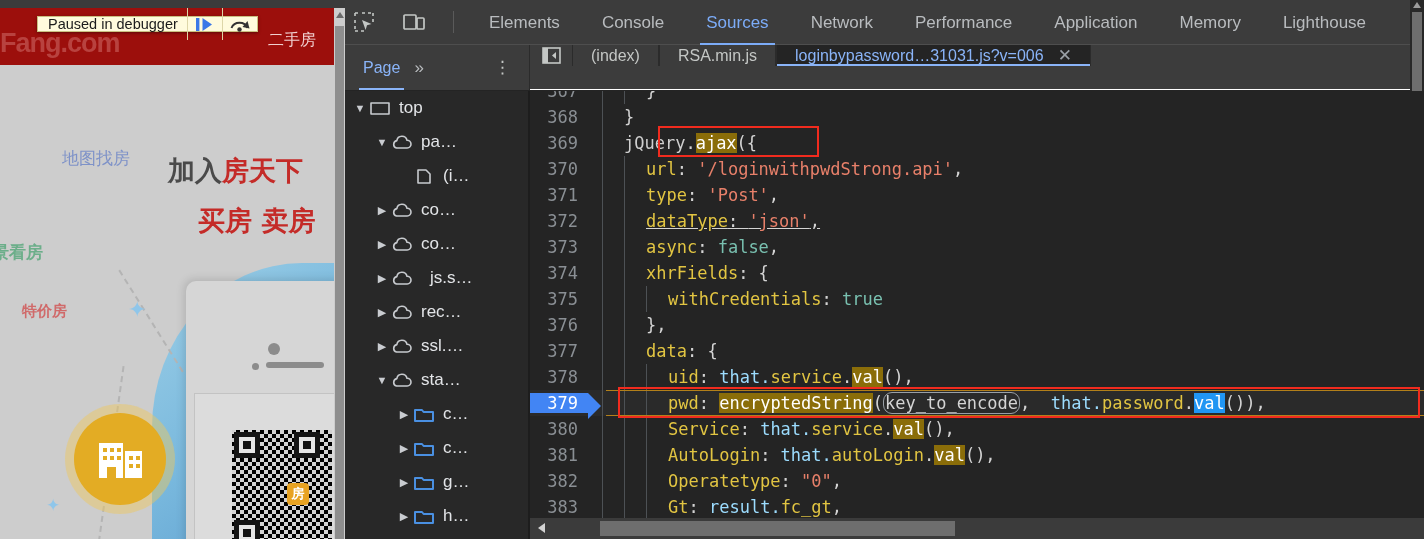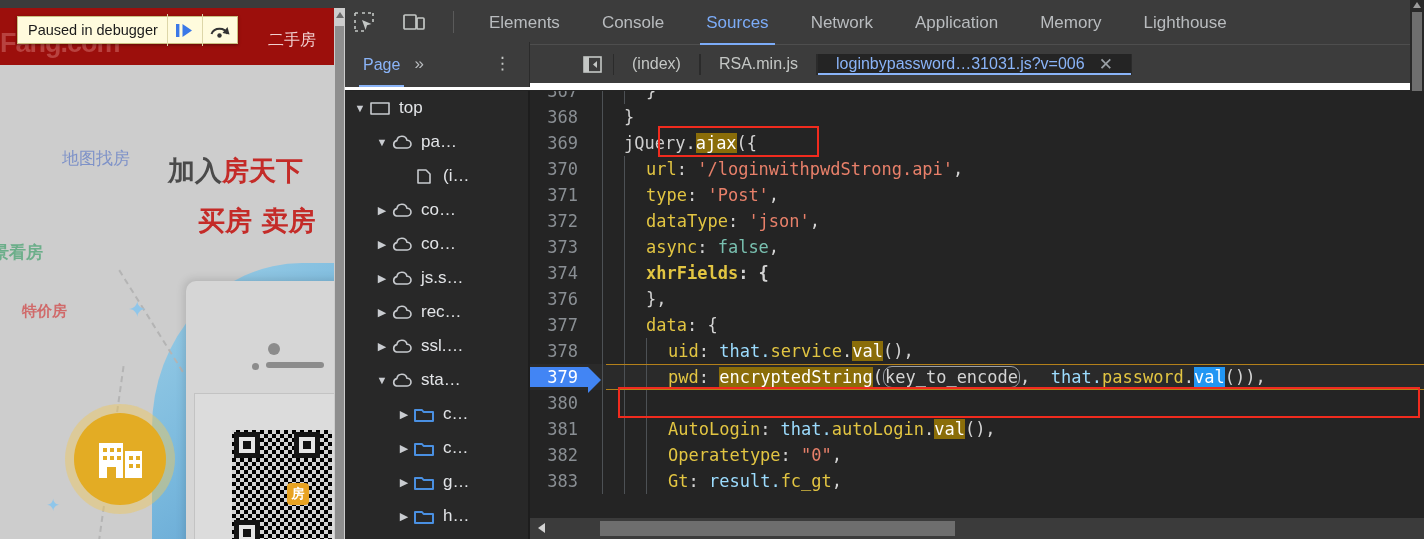--- a/index.html
+++ b/index.html
@@ -27,22 +27,22 @@
   #brandtext {
     position: absolute; left: 0px; top: 20px;
     font-size: 27px; font-weight: bold; color: #b8423f;
     letter-spacing: -1px; font-family: "Liberation Sans", sans-serif;
   }
   #navtext1 {
     position: absolute; left: 268px; top: 22px;
     font-size: 16px; color: #f0cfcf;
   }
   #paused-toast {
-    position: absolute; left: 17px; top: 16px;
-    height: 28px; display: flex; align-items: center;
+    position: absolute; left: 37px; top: 16px;
+    height: 16px; display: flex; align-items: center;
     background: #fffbdd; border: 1px solid #c9c080;
     box-shadow: 0 1px 3px rgba(0,0,0,.4);
     z-index: 40;
   }
   #paused-toast .ptxt {
     font-size: 14.5px; color: #1b1b1b; padding: 0 9px 0 10px;
     white-space: nowrap;
   }
   #paused-toast .pbtn {
     width: 35px; height: 32px; border-left: 1px solid #ddd6a8;
@@ -145,21 +145,21 @@
     font-size: 17px; color: #b9bcbf; white-space: nowrap; position: relative;
   }
   .dt-tab.active { color: #7cacf8; }
   .dt-tab.active::after {
     content:""; position:absolute; left: 9px; right: 9px; bottom: 0;
     height: 2px; background: #7cacf8;
   }
 
   #dt-second {
     position: relative; height: 45px; background: #3c3c3c; display: flex;
-    align-items: center; border-bottom: 7px solid #ffffff; gap: 41px;
+    align-items: flex-start; border-bottom: 1px solid #ffffff;
   }
   #nav-head {
     width: 185px; display: flex; align-items: center; position: relative;
     border-right: 1px solid #2b2b2b; background:#3c3c3c;
   }
   #nav-head .ptab {
     margin-left: 18px; font-size: 16px; color: #8ab4f8; position: relative;
     height: 45px; line-height: 45px;
   }
   #nav-head .ptab::after {
@@ -358,20 +358,21 @@
         <svg width="22" height="18" viewBox="0 0 22 18">
           <rect x="1" y="2" width="12" height="14" rx="1" stroke="#c4c7c5" stroke-width="1.7" fill="none"></rect>
           <rect x="14" y="5" width="7" height="11" rx="1" stroke="#c4c7c5" stroke-width="1.7" fill="none"></rect>
         </svg>
       </div>
       <div class="tb-sep"></div>
       <div class="dt-tab">Elements</div>
       <div class="dt-tab">Console</div>
       <div class="dt-tab active">Sources</div>
       <div class="dt-tab">Network</div>
+      <div class="dt-tab">Performance</div>
       <div class="dt-tab">Application</div>
       <div class="dt-tab">Memory</div>
       <div class="dt-tab">Lighthouse</div>
     </div>
 
     <div id="dt-second">
       <div id="nav-head">
         <div class="ptab">Page</div>
         <div class="chev">»</div>
         <div class="dots">⋮</div>
@@ -439,21 +440,21 @@
           </span>
           <span style="margin-left: 6px;">co…</span>
         </div>
         <div class="tree-row" style="padding-left: 30px;">
           <span class="tw">▶</span>
           <span class="ti">
             <svg width="22" height="17" viewBox="0 0 22 17">
               <path d="M5.5 14 A3.8 3.8 0 0 1 5.8 6.6 A5.2 5.2 0 0 1 16 6.2 A3.9 3.9 0 0 1 16.2 14 Z" fill="none" stroke="#c8cbcf" stroke-width="1.6" stroke-linejoin="round"></path>
             </svg>
           </span>
-          <span style="margin-left: 6px;">js.s…</span>
+          <span style="margin-left: 15px;">js.s…</span>
         </div>
         <div class="tree-row" style="padding-left: 30px;">
           <span class="tw">▶</span>
           <span class="ti">
             <svg width="22" height="17" viewBox="0 0 22 17">
               <path d="M5.5 14 A3.8 3.8 0 0 1 5.8 6.6 A5.2 5.2 0 0 1 16 6.2 A3.9 3.9 0 0 1 16.2 14 Z" fill="none" stroke="#c8cbcf" stroke-width="1.6" stroke-linejoin="round"></path>
             </svg>
           </span>
           <span style="margin-left: 6px;">rec…</span>
         </div>
@@ -557,37 +558,46 @@
               <span style="left: 22px;"></span>
             </span>
             <span class="code" style="padding-left: 58px;"><span class="k-prop">type</span><span class="k-punc">: </span><span class="k-str">'Post'</span><span class="k-punc">,</span></span>
           </div>
           <div class="cline">
             <span class="lnum">372</span>
             <span class="guides">
               <span style="left: 0px;"></span>
               <span style="left: 22px;"></span>
             </span>
-            <span class="code" style="padding-left: 58px;"><span class="k-prop">dataType</span><span class="k-punc">: </span><span class="k-str">'json'</span><span class="k-punc">,</span></span>
+            <span class="code" style="padding-left: 58px; text-decoration: underline;"><span class="k-prop">dataType</span><span class="k-punc">: </span><span class="k-str">'json'</span><span class="k-punc">,</span></span>
           </div>
           <div class="cline">
             <span class="lnum">373</span>
             <span class="guides">
               <span style="left: 0px;"></span>
               <span style="left: 22px;"></span>
             </span>
             <span class="code" style="padding-left: 58px;"><span class="k-prop">async</span><span class="k-punc">: </span><span class="k-bool">false</span><span class="k-punc">,</span></span>
           </div>
           <div class="cline">
             <span class="lnum">374</span>
             <span class="guides">
               <span style="left: 0px;"></span>
               <span style="left: 22px;"></span>
             </span>
-            <span class="code" style="padding-left: 58px; font-weight: bold;"><span class="k-prop">xhrFields</span><span class="k-punc">: {</span></span>
+            <span class="code" style="padding-left: 58px;"><span class="k-prop">xhrFields</span><span class="k-punc">: {</span></span>
+          </div>
+          <div class="cline">
+            <span class="lnum">375</span>
+            <span class="guides">
+              <span style="left: 0px;"></span>
+              <span style="left: 22px;"></span>
+              <span style="left: 44px;"></span>
+            </span>
+            <span class="code" style="padding-left: 80px;"><span class="k-prop">withCredentials</span><span class="k-punc">: </span><span class="k-bool">true</span></span>
           </div>
           <div class="cline">
             <span class="lnum">376</span>
             <span class="guides">
               <span style="left: 0px;"></span>
               <span style="left: 22px;"></span>
             </span>
             <span class="code" style="padding-left: 58px;"><span class="k-punc">},</span></span>
           </div>
           <div class="cline">
@@ -618,20 +628,21 @@
             <div class="exec-underline" style="top: 0px;"></div>
             <div class="exec-underline" style="bottom: 0px;"></div>
           </div>
           <div class="cline">
             <span class="lnum">380</span>
             <span class="guides">
               <span style="left: 0px;"></span>
               <span style="left: 22px;"></span>
               <span style="left: 44px;"></span>
             </span>
+            <span class="code" style="padding-left: 80px;"><span class="k-prop">Service</span><span class="k-punc">: </span><span class="k-obj">that.</span><span class="k-prop">service</span><span class="k-punc">.</span><span class="hl-tok">val</span><span class="k-punc">(),</span></span>
           </div>
           <div class="cline">
             <span class="lnum">381</span>
             <span class="guides">
               <span style="left: 0px;"></span>
               <span style="left: 22px;"></span>
               <span style="left: 44px;"></span>
             </span>
             <span class="code" style="padding-left: 80px;"><span class="k-prop">AutoLogin</span><span class="k-punc">: </span><span class="k-obj">that.</span><span class="k-prop">autoLogin</span><span class="k-punc">.</span><span class="hl-tok">val</span><span class="k-punc">(),</span></span>
           </div>

